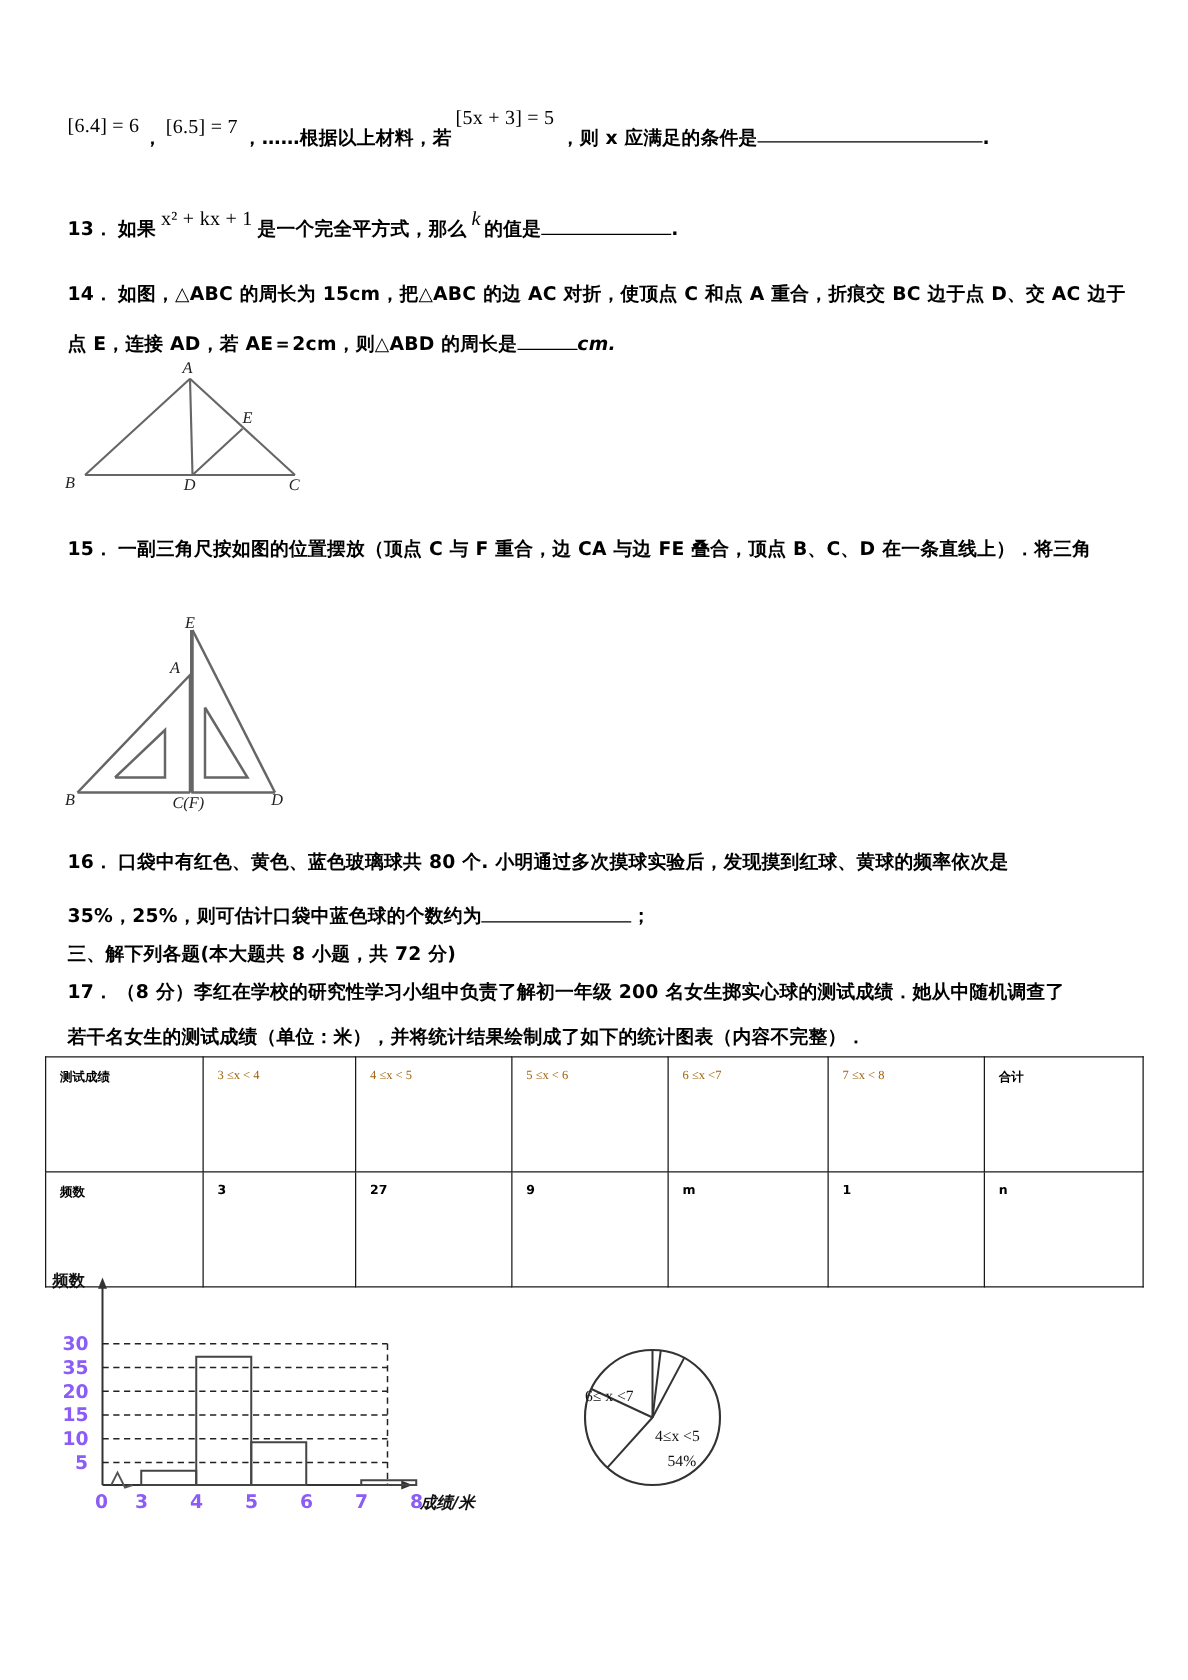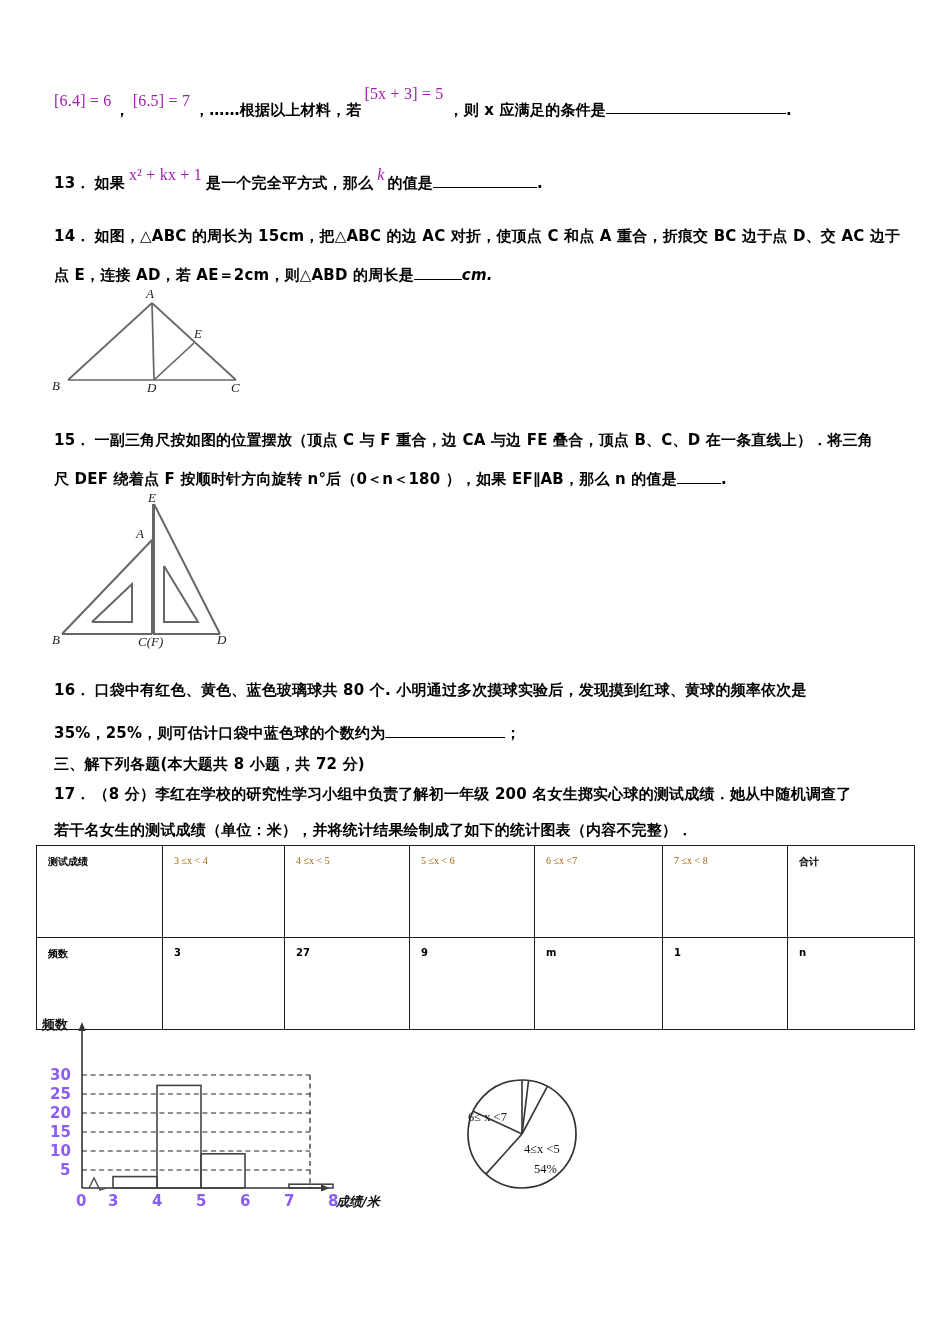--- a/index.html
+++ b/index.html
@@ -27,21 +27,21 @@
     position: absolute;
     font-size: 15.5px;
     line-height: 1.0;
     white-space: nowrap;
     letter-spacing: 0.2px;
   }
   .cn { font-family: "DejaVu Sans", "Liberation Sans", sans-serif; font-weight: bold; font-size: 15px; }
   .mathexp {
     font-family: "Liberation Serif", "DejaVu Serif", serif;
     font-size: 16px;
-    color: #a21caf;
+    color: #000000;
   }
   .ital { font-style: italic; }
   .blank-long {
     display: inline-block;
     border-bottom: 1.4px solid #000;
     height: 0.95em;
     vertical-align: baseline;
   }
 
   
@@ -139,23 +139,20 @@
     </svg>
     <span class="fig-label" style="left:96px; top:4px;">A</span>
     <span class="fig-label" style="left:144px; top:44px;">E</span>
     <span class="fig-label" style="left:2px; top:96px;">B</span>
     <span class="fig-label" style="left:97px; top:98px;">D</span>
     <span class="fig-label" style="left:181px; top:98px;">C</span>
   </div>
 
   <div class="qline" style="left:54px; top:432px;">
     <span class="cn">15．</span><span class="cn" style="margin-left:4px;">一副三角尺按如图的位置摆放（顶点 C 与 F 重合，边 CA 与边 FE 叠合，顶点 B、C、D 在一条直线上）．将三角</span>
-  </div>
-  <div class="qline" style="left:54px; top:468px;">
-    <span class="cn">尺 DEF 绕着点 F 按顺时针方向旋转 n°后（0＜n＜180 ），如果 EF∥AB，那么 n 的值是</span><span class="blank-long" style="width:44px;"></span><span class="cn">.</span>
   </div>
 
   <div class="figure" style="left:52px; top:492px; width:230px; height:166px;">
     <svg width="230" height="166" viewBox="0 0 230 166">
 
       <polyline points="10,142 100,48 100,142" fill="none" stroke="#666" stroke-width="2"></polyline>
       <line x1="10" y1="142" x2="100" y2="142" stroke="#666" stroke-width="2"></line>
 
       <polyline points="40,130 80,92 80,130 40,130" fill="none" stroke="#666" stroke-width="2"></polyline>
 
@@ -246,21 +243,21 @@
       <rect x="79" y="158.6" width="44" height="11.4" fill="none" stroke="#444" stroke-width="1.6"></rect>
       <rect x="123" y="67.4" width="44" height="102.6" fill="none" stroke="#444" stroke-width="1.6"></rect>
       <rect x="167" y="135.8" width="44" height="34.2" fill="none" stroke="#444" stroke-width="1.6"></rect>
       <rect x="255" y="166.2" width="44" height="3.8" fill="none" stroke="#444" stroke-width="1.6"></rect>
 
       <rect x="211" y="170" width="0.1" height="0.1" fill="none"></rect>
     </svg>
 
     
     <span class="axis-num" style="left:16px; top:48px;">30</span>
-    <span class="axis-num" style="left:16px; top:67px;">25</span>
+    <span class="axis-num" style="left:16px; top:67px;">35</span>
     <span class="axis-num" style="left:16px; top:86px;">20</span>
     <span class="axis-num" style="left:16px; top:105px;">15</span>
     <span class="axis-num" style="left:16px; top:124px;">10</span>
     <span class="axis-num" style="left:26px; top:143px;">5</span>
 
     
     <span class="chart-txt" style="left:8px; top:-2px;">频数</span>
 
     
     <span class="axis-num" style="left:42px; top:174px;">0</span>

